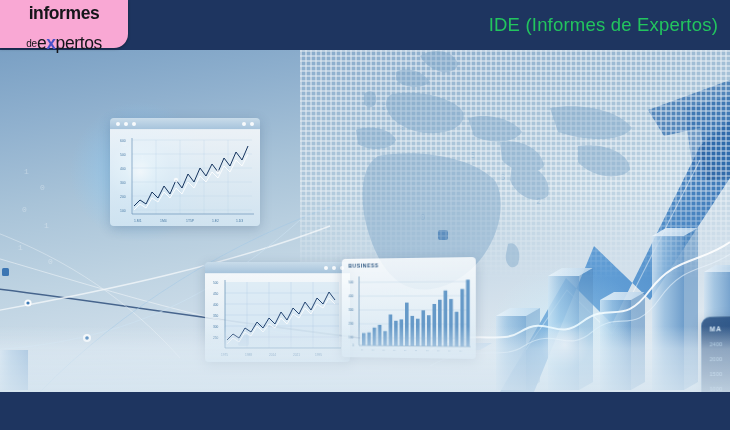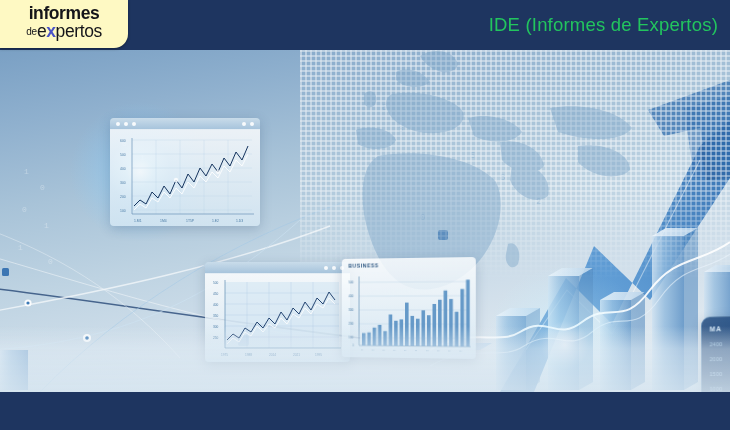--- a/index.html
+++ b/index.html
@@ -34,40 +34,40 @@
     font-size: 18.5px;
     letter-spacing: 0.2px;
     white-space: nowrap;
     z-index: 42;
   }
   .logo-box {
     position: absolute;
     top: 0; left: 0;
     width: 128px;
     height: 48px;
-    background: #fef9c3;
+    background: #f9a8d4;
     border-bottom-right-radius: 14px;
     z-index: 45;
     box-shadow: 0 1px 3px rgba(0,0,0,0.35);
   }
   .logo-inner {
     position: absolute;
     left: 0; right: 0;
     top: 5px;
     text-align: center;
     line-height: 1;
   }
   .logo-line1 {
     font-size: 17.5px;
     font-weight: bold;
     color: #15151a;
     letter-spacing: -0.4px;
   }
   .logo-line2 {
-    margin-top: 0;
+    margin-top: 12px;
     font-size: 17.5px;
     color: #15151a;
     letter-spacing: -0.4px;
     white-space: nowrap;
   }
   .logo-de {
     font-size: 10px;
     font-weight: normal;
     vertical-align: 2px;
     letter-spacing: -0.2px;

